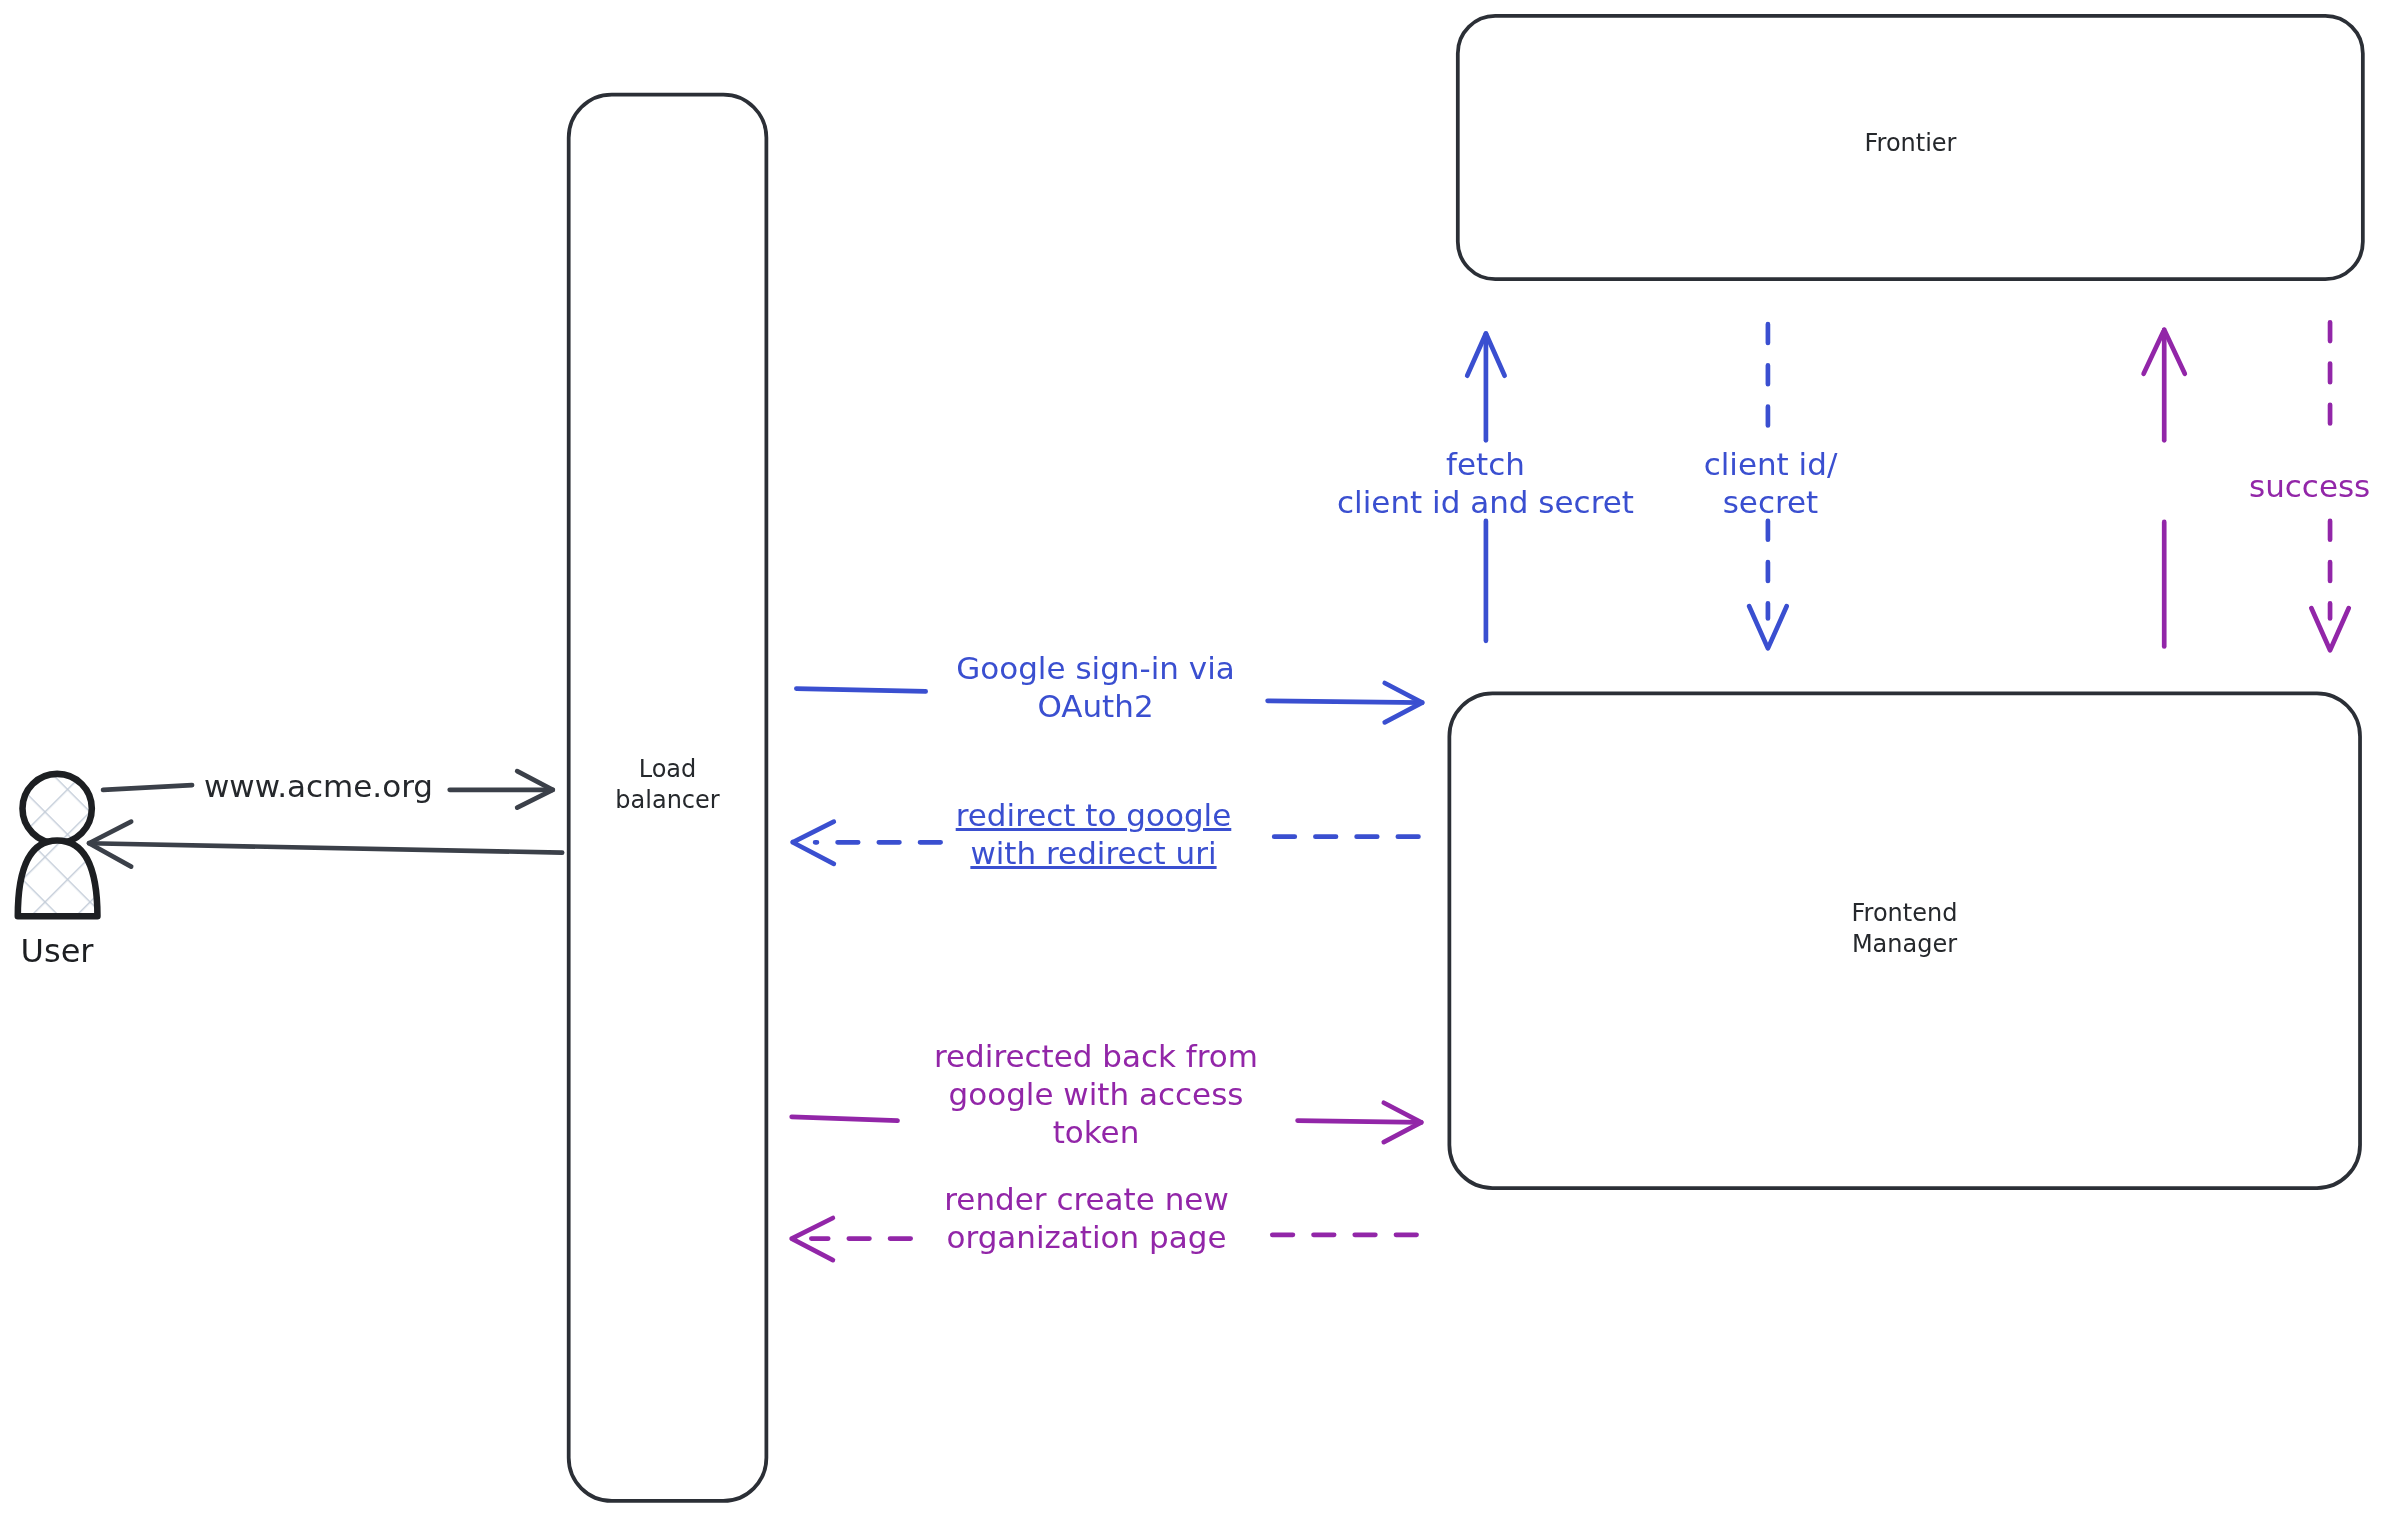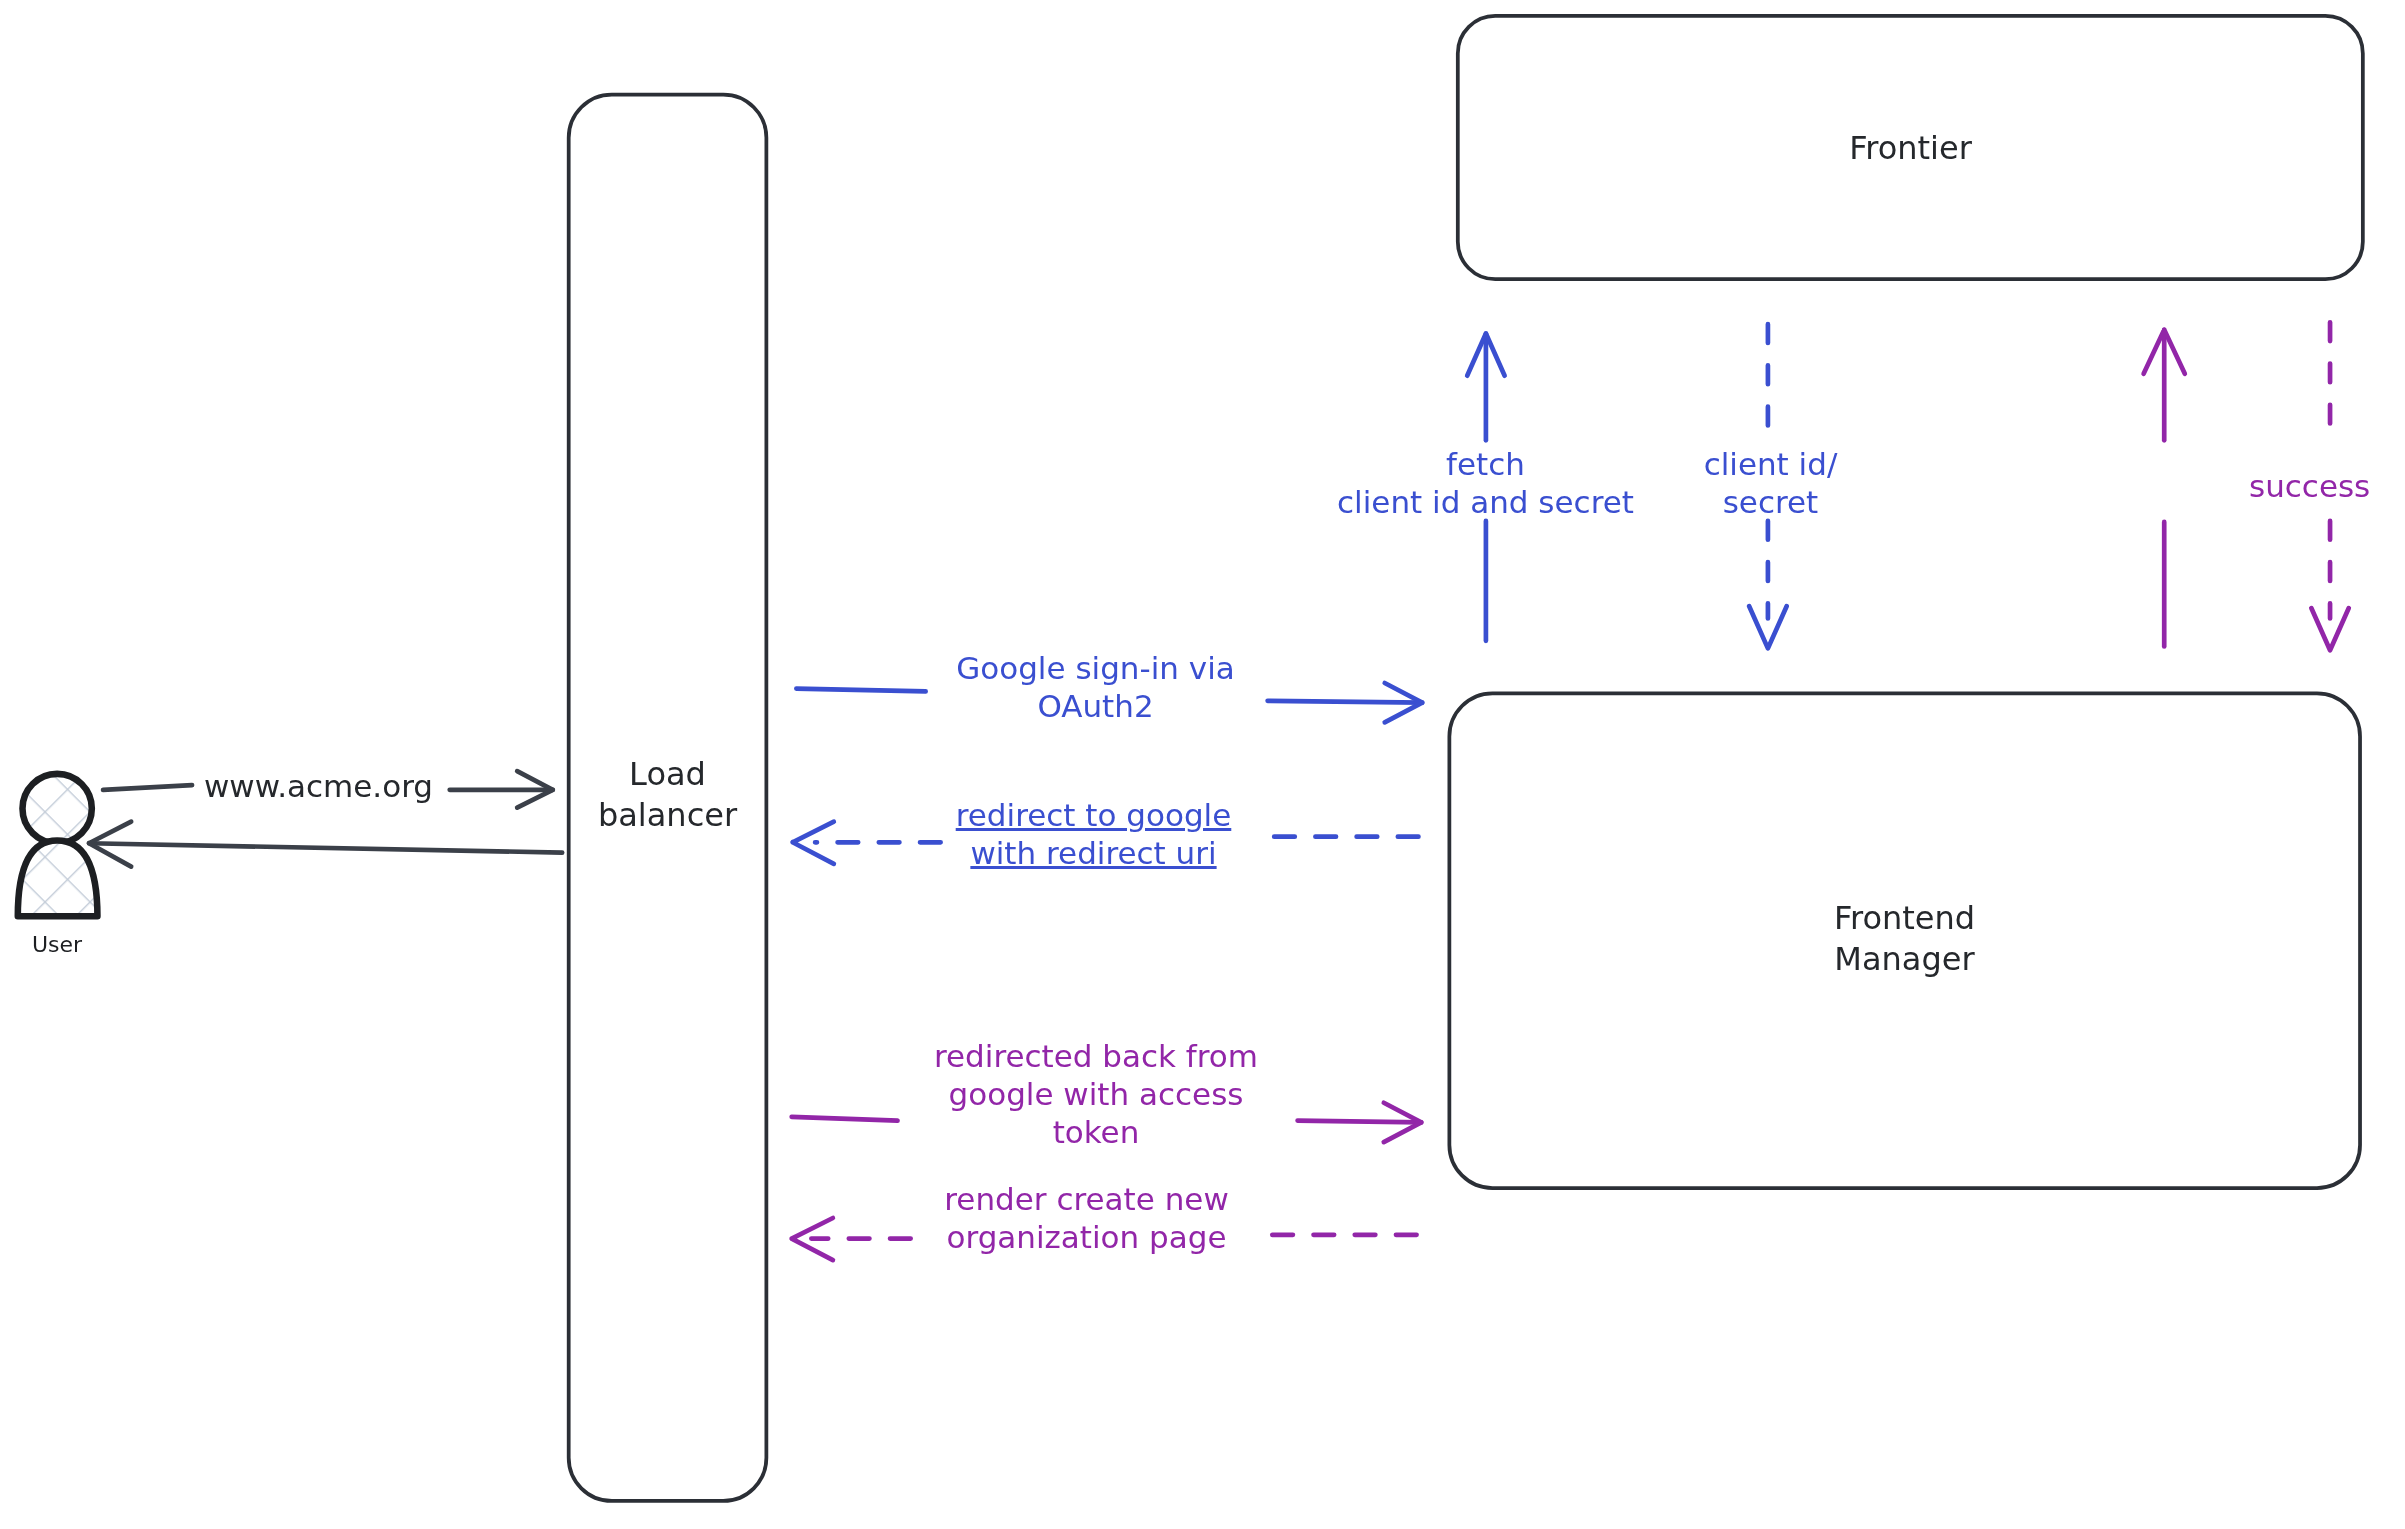--- a/index.html
+++ b/index.html
@@ -28,26 +28,26 @@
   .edge-label,
   .actor-label {
     position: absolute;
     text-align: center;
     white-space: pre-line;
     font-family: "DejaVu Sans", sans-serif;
     pointer-events: none;
   }
   .node-label {
     color: #25282c;
-    font-size: 32px;
+    font-size: 24px;
     line-height: 1.28;
   }
   .actor-label {
     color: #1d1f22;
-    font-size: 22px;
+    font-size: 32px;
     line-height: 1.2;
   }
   .edge-label {
     font-size: 31px;
     line-height: 1.22;
   }
   .edge-label.blue { color: #3a4fd0; }
   .edge-label.purple { color: #9226a8; }
   .edge-label.dark  { color: #25282c; }
 </style>

